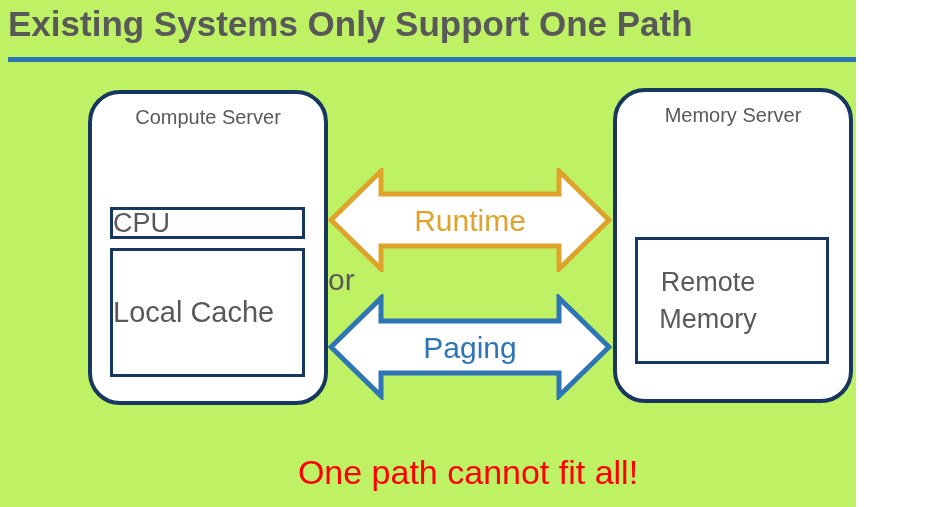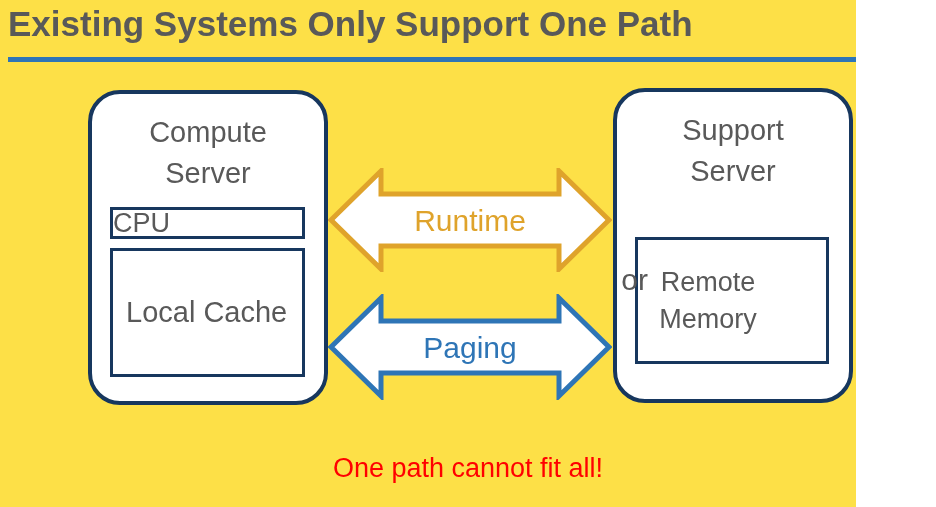--- a/index.html
+++ b/index.html
@@ -1,20 +1,20 @@
 <!DOCTYPE html>
 <html style="--navy: #17375E; --gold: #DFA32B; --blue: #2E75B6; --red: #FF0000; --gray: #595959;"><head>
 <meta charset="utf-8">
 <style>
   html, body { margin: 0; padding: 0; background: #ffffff; }
   .slide {
     position: relative;
     width: 856px;
     height: 507px;
-    background: #fde047;
+    background: #bef264;
     font-family: "Liberation Sans", sans-serif;
     overflow: hidden;
   }
   .title {
     position: absolute;
     left: 8px;
     top: 4px;
     font-size: 35px;
     font-weight: bold;
     color: var(--gray);
@@ -35,37 +35,37 @@
     height: 315px;
     border: 4px solid var(--navy);
     border-radius: 32px;
     background: #ffffff;
     box-sizing: border-box;
   }
   .server-box.compute { left: 88px; top: 90px; }
   .server-box.memory  { left: 613px; top: 88px; }
   .server-label {
     width: 180px;
-    margin: 18px auto 0;
+    margin: 9px auto 0;
     text-align: center;
-    font-size: 29px;
+    font-size: 20px;
     line-height: 1.4;
     color: var(--gray);
   }
   .inner-box {
     position: absolute;
     border: 3px solid var(--navy);
     background: #ffffff;
     box-sizing: border-box;
     display: flex;
     align-items: center;
     color: var(--gray);
   }
   .cpu-box    { left: 18px; top: 113px; width: 195px; height: 32px; font-size: 27px; }
-  .cache-box  { left: 18px; top: 154px; width: 195px; height: 129px; font-size: 29px; padding-left: 13px; }
+  .cache-box  { left: 18px; top: 154px; width: 195px; height: 129px; font-size: 29px; }
   .remote-box { left: 18px; top: 145px; width: 194px; height: 127px; font-size: 27px; }
   .remote-box .wrap-label {
     width: 140px;
     text-align: center;
     line-height: 1.35;
   }
   .arrow-svg { position: absolute; display: block; }
   .arrow-svg.runtime { left: 328px; top: 168px; }
   .arrow-svg.paging  { left: 328px; top: 294px; }
   .arrow-svg polygon { fill: #ffffff; stroke-width: 5; stroke-linejoin: miter; }
@@ -76,32 +76,31 @@
     font-size: 30px;
     text-anchor: middle;
   }
   .arrow-svg.runtime text { fill: var(--gold); }
   .arrow-svg.paging  text { fill: var(--blue); }
   .or-label {
     position: absolute;
     left: 328px;
     top: 263px;
     width: 284px;
-    text-align: right;
+    text-align: left;
     font-size: 30px;
     color: var(--gray);
-    padding-left: 36px;
   }
   .footer-message {
     position: absolute;
     left: 0;
     top: 453px;
     width: 936px;
     text-align: center;
-    font-size: 27px;
+    font-size: 34px;
     color: var(--red);
   }
 </style>
 </head>
 <body>
 
 <div class="slide">
 
   <div class="title">Existing Systems Only Support One Path</div>
   <div class="divider"></div>
@@ -110,21 +109,21 @@
     <div class="server-label">Compute Server</div>
     <div class="inner-box cpu-box">
       <span>CPU</span>
     </div>
     <div class="inner-box cache-box">
       <span>Local Cache</span>
     </div>
   </div>
 
   <div class="server-box memory">
-    <div class="server-label">Support Server</div>
+    <div class="server-label">Memory Server</div>
     <div class="inner-box remote-box">
       <span class="wrap-label">Remote Memory</span>
     </div>
   </div>
 
   <svg class="arrow-svg runtime" width="284" height="104" viewBox="0 0 284 104">
     <polygon points="3,52 53,3 53,26 231,26 231,3 281,52 231,101 231,78 53,78 53,101"></polygon>
     <text x="142" y="63">Runtime</text>
   </svg>
 

